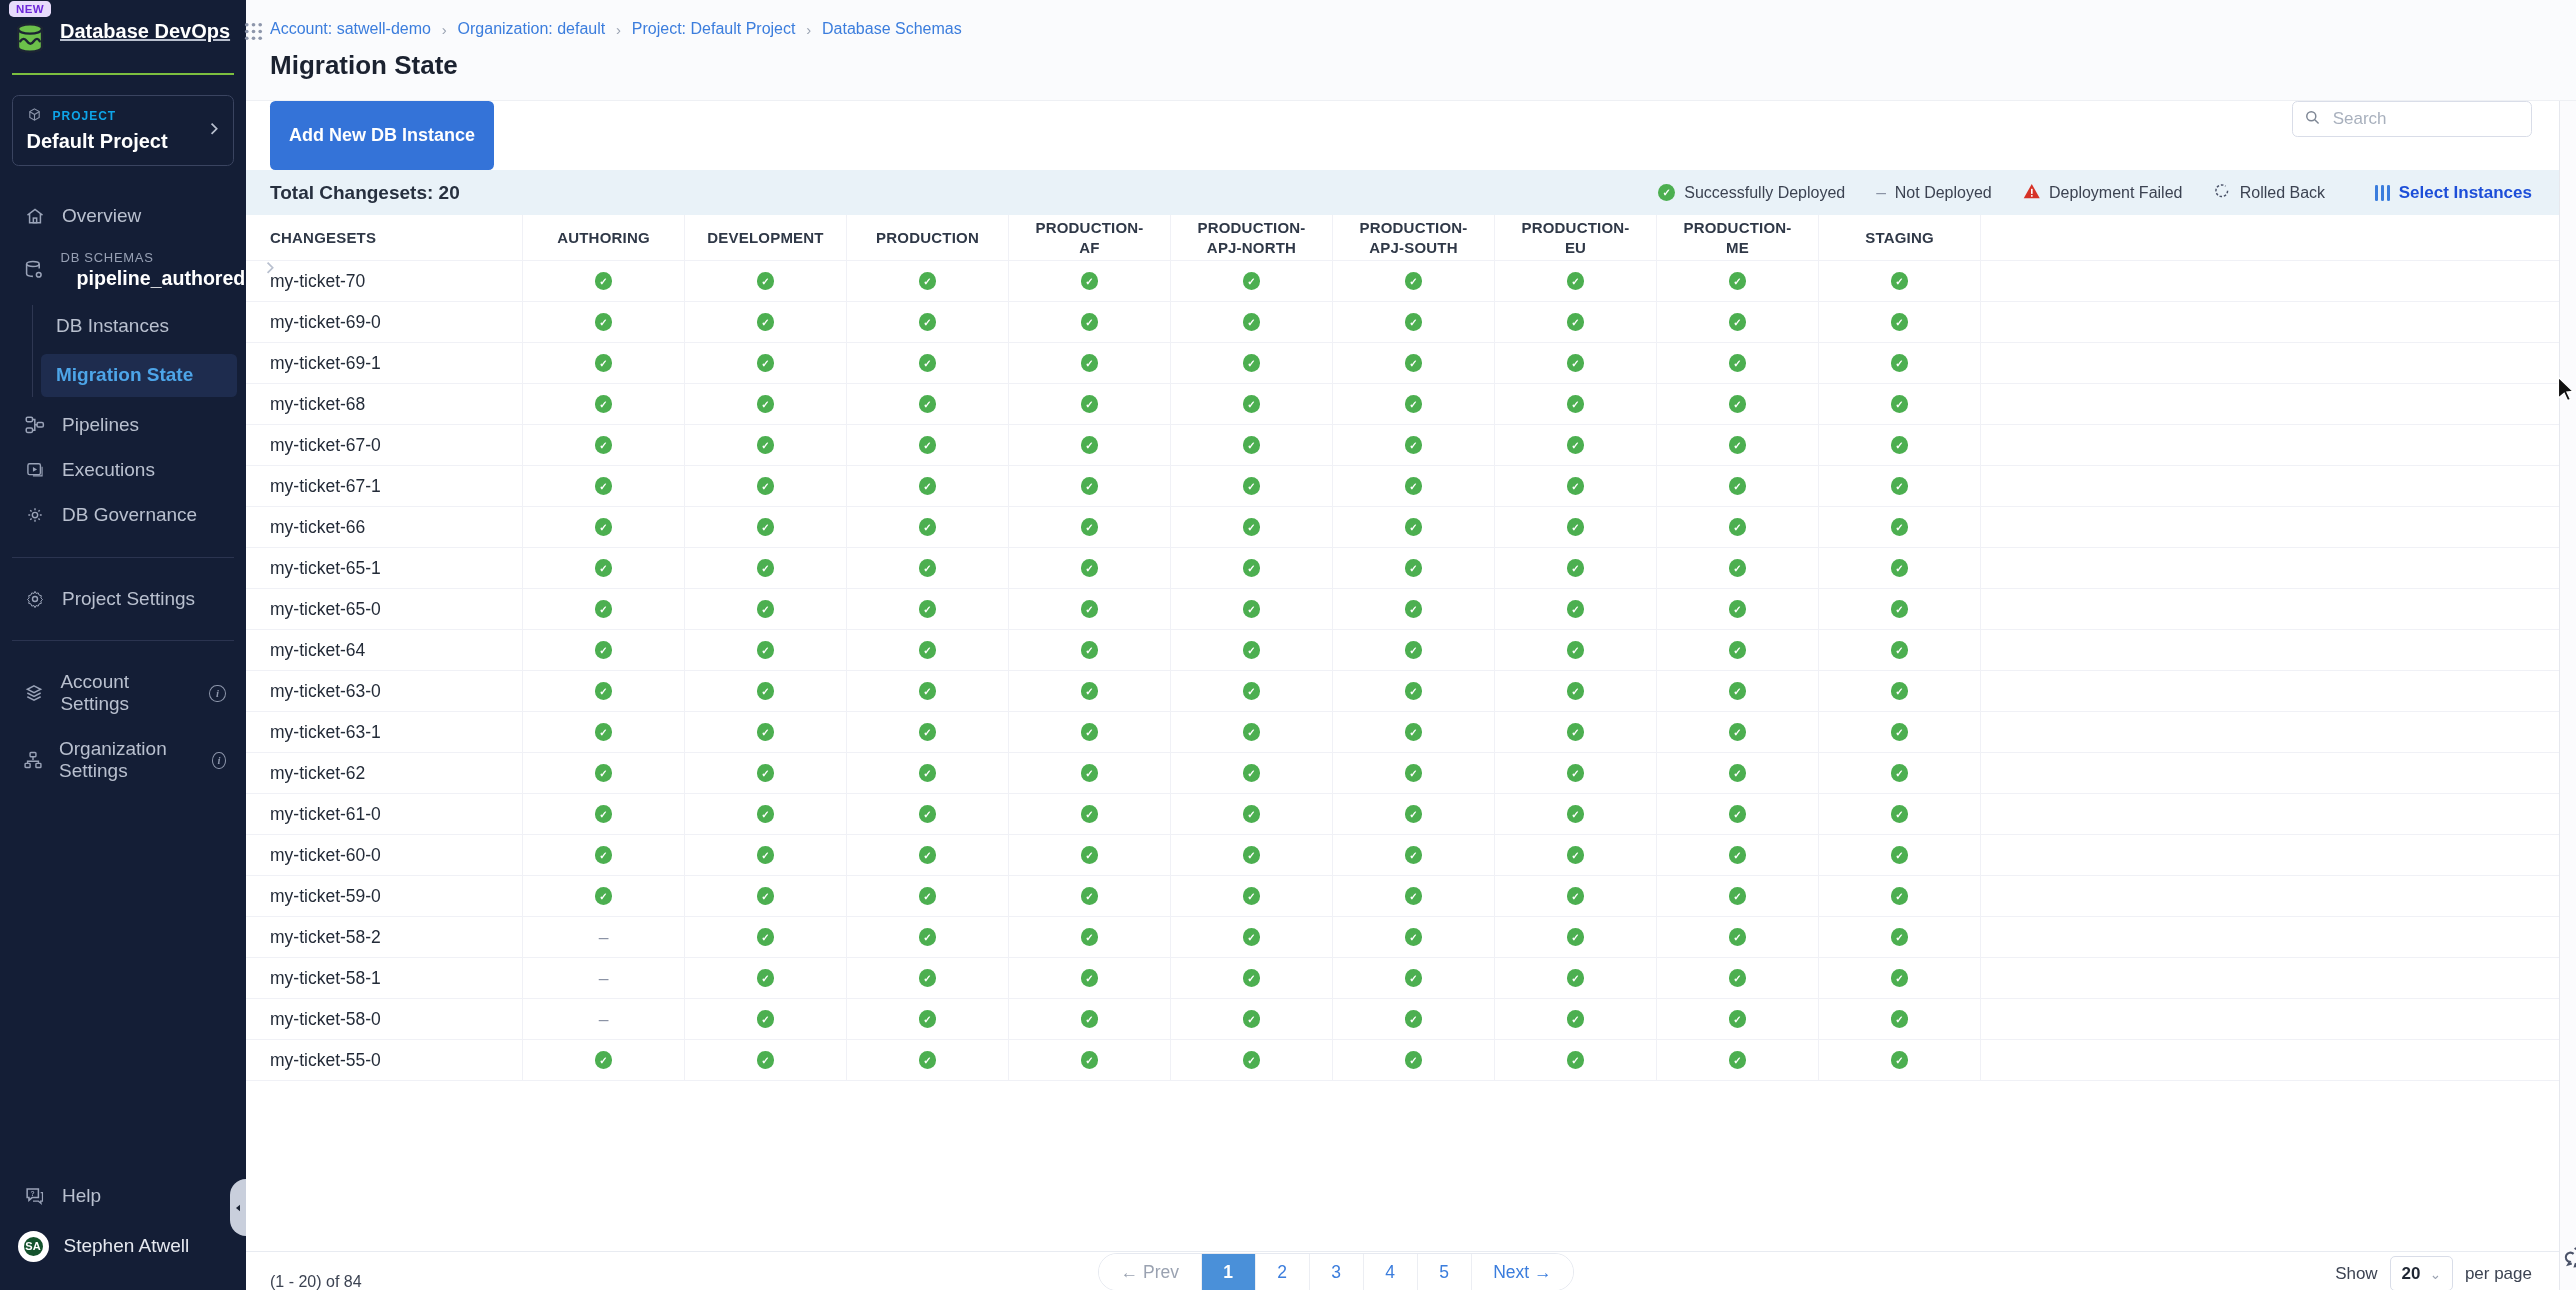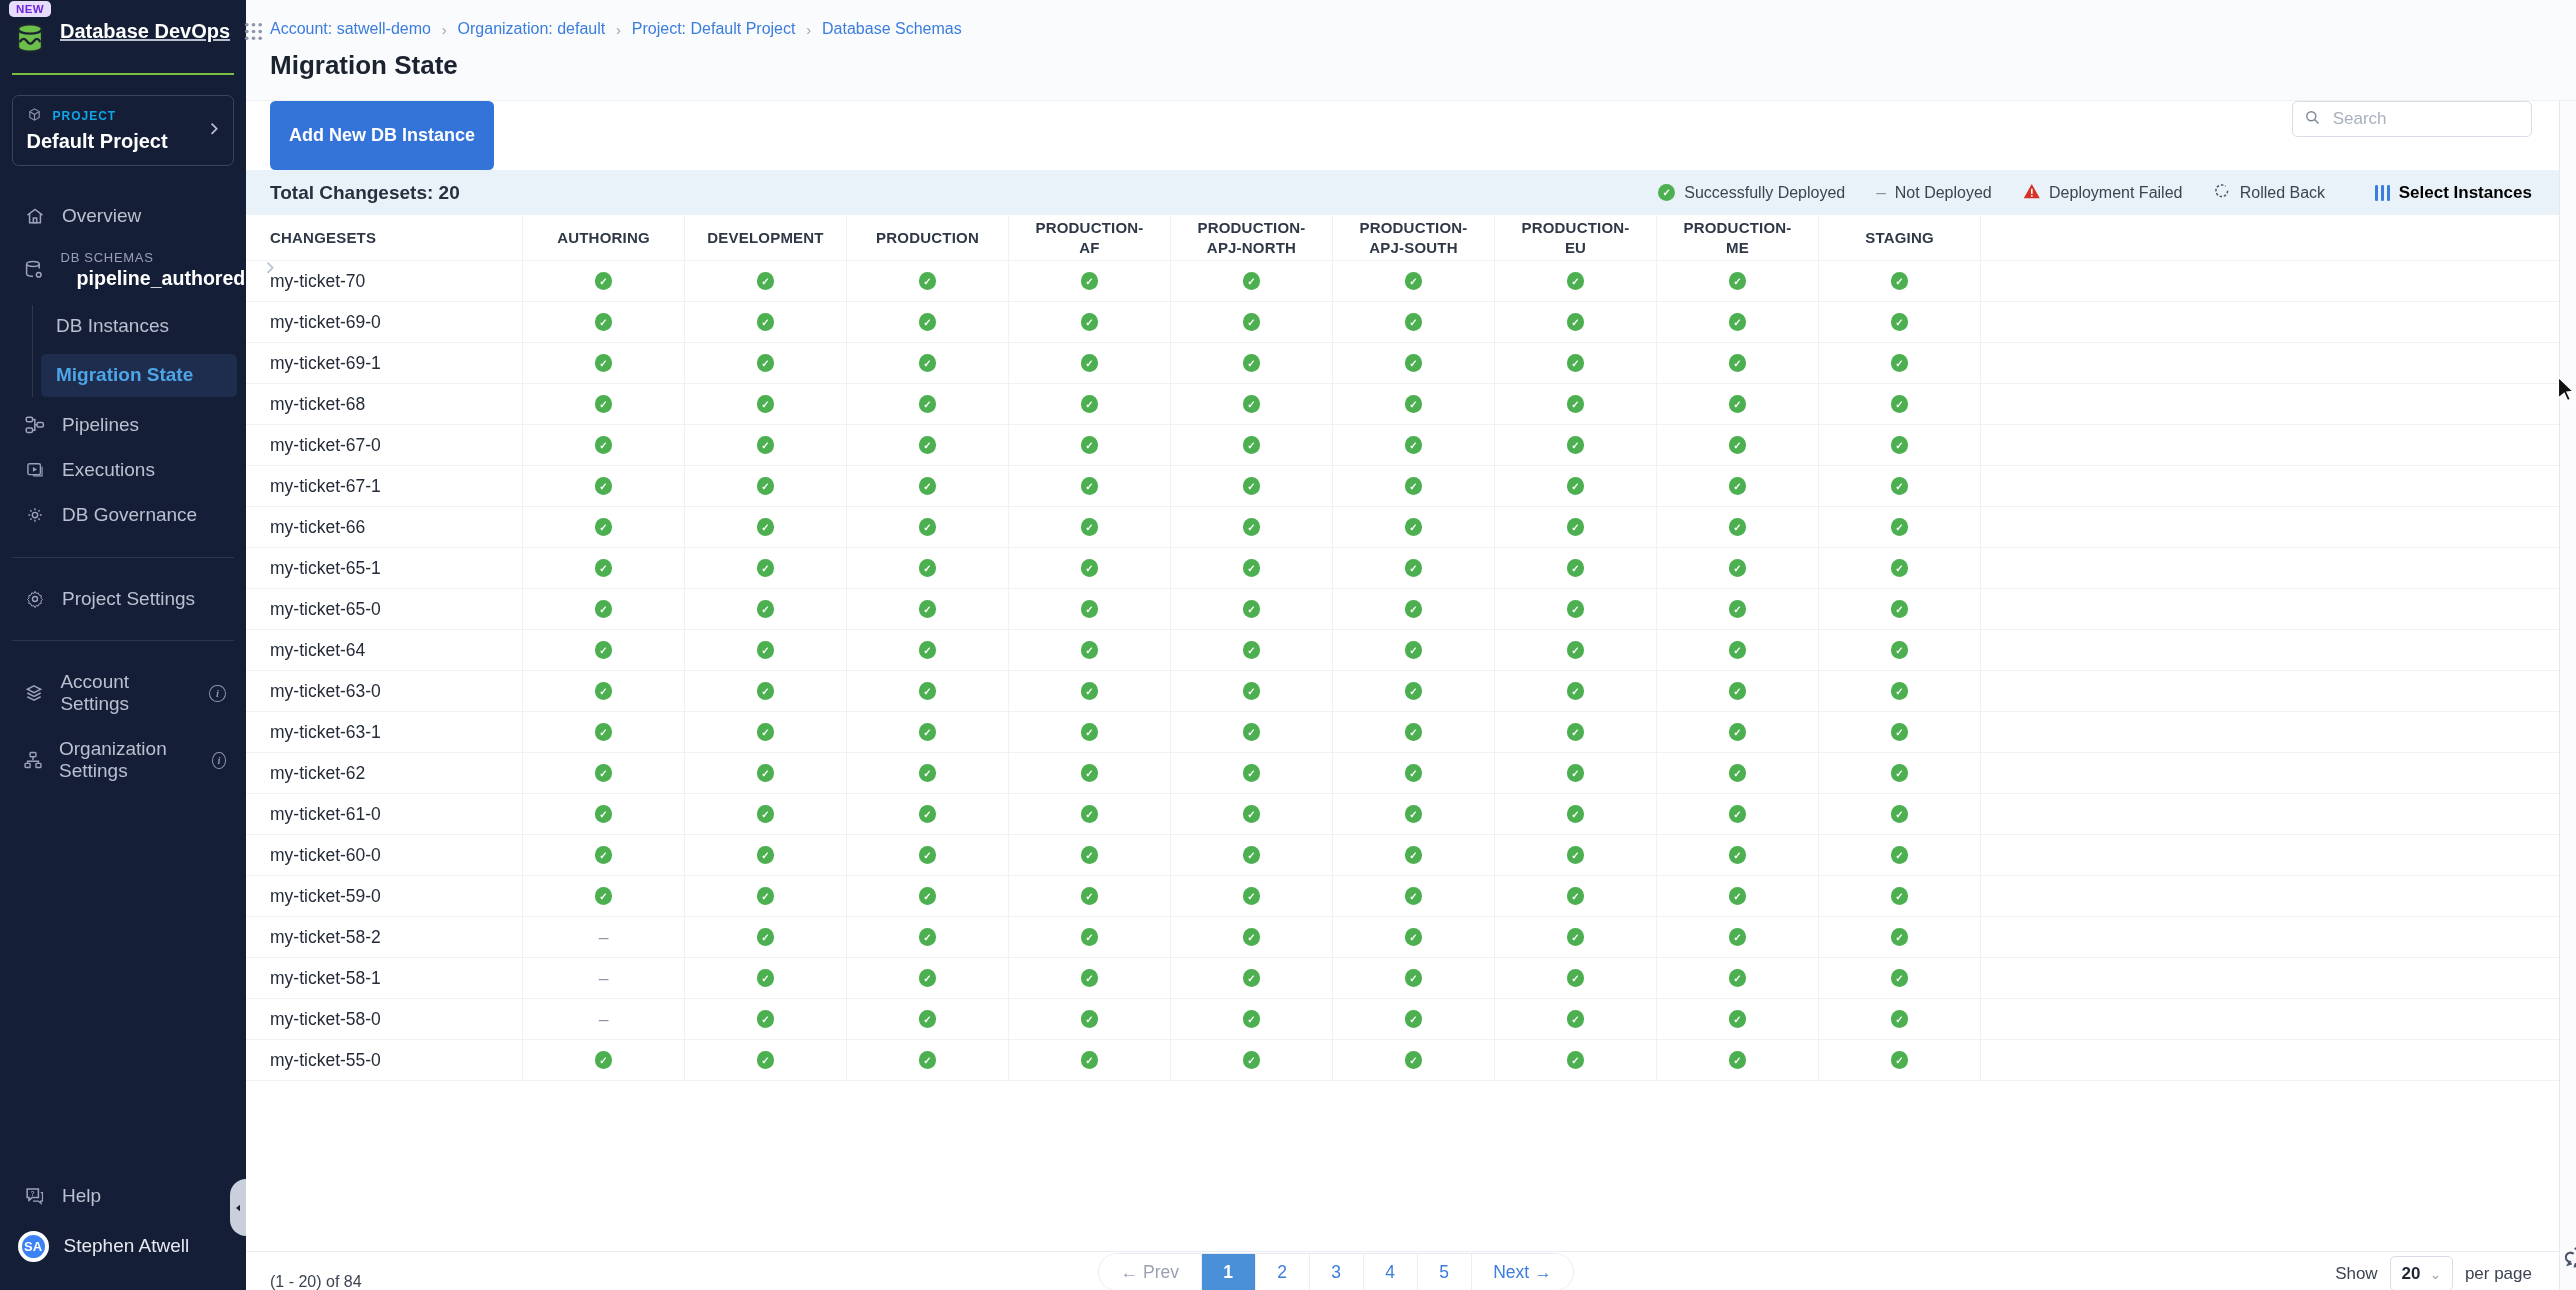--- a/index.html
+++ b/index.html
@@ -59,24 +59,24 @@
   .info-icon {
     margin-left:auto; margin-right:6.7px;
     width:17.5px; height:17.5px; border:1.3px solid #8d96ab; border-radius:50%;
     color:#8d96ab; font-size:10.8px; display:flex; align-items:center; justify-content:center;
     font-family:"Liberation Serif", serif; font-style:italic; font-weight:bold;
   }
   .side-bottom { margin-top:auto; padding-bottom:17.5px; }
   .user-item { display:flex; align-items:center; gap:15px; padding:12px 13.5px 12px 17.5px; font-size:19px; color:#e6e9f0; }
   .avatar {
     width:31px; height:31px; border-radius:50%;
-    background:#3b82f6; color:#ffffff;
-    font-size:13px; font-weight:bold;
+    background:#14532d; color:#ffffff;
+    font-size:11px; font-weight:bold;
     display:flex; align-items:center; justify-content:center;
-    border:4px solid #ffffff;
+    border:6px solid #ffffff;
   }
   .collapse-handle {
     position:absolute; right:0; top:1179px;
     width:16px; height:57px;
     background:#c9cfdc; border-radius:28px 0 0 28px;
     display:flex; align-items:center; justify-content:center;
     color:#1a2233; font-size:10px; z-index:5;
   }
 
   
@@ -114,21 +114,21 @@
   .total { font-size:19px; font-weight:bold; color:#27303f; }
   .legend-group { display:flex; align-items:center; gap:31px; }
   .legend-item { display:flex; align-items:center; gap:8.8px; font-size:16px; color:#3c4352; }
   .check-badge {
     width:17.5px; height:17.5px; border-radius:50%;
     background:#4caf50; color:#ffffff;
     font-size:10px; font-weight:bold;
     display:flex; align-items:center; justify-content:center; flex:0 0 auto;
   }
   .dash-glyph { color:#8b93a5; font-size:17.5px; }
-  .select-instances { display:flex; align-items:center; gap:8.8px; color:#000000; font-size:17px; font-weight:bold; margin-left:19px; cursor:pointer; }
+  .select-instances { display:flex; align-items:center; gap:8.8px; color:#1d4ed8; font-size:17px; font-weight:bold; margin-left:19px; cursor:pointer; }
   .bars-icon { display:flex; gap:3.4px; }
   .bars-icon span { width:2.7px; height:16px; background:#3b7ddd; border-radius:1.3px; display:block; }
 
   .thead, .tr { display:grid; grid-template-columns:276px repeat(9, 162px) 1fr; }
   .thead { height:46px; border-bottom:0.7px solid #f0f1f6; }
   .th {
     display:flex; align-items:center; justify-content:center; text-align:center;
     font-size:15px; font-weight:bold; color:#2f3847; letter-spacing:0.2px;
     border-left:0.7px solid #f0f1f6; line-height:1.3; padding:0 17.5px;
   }

